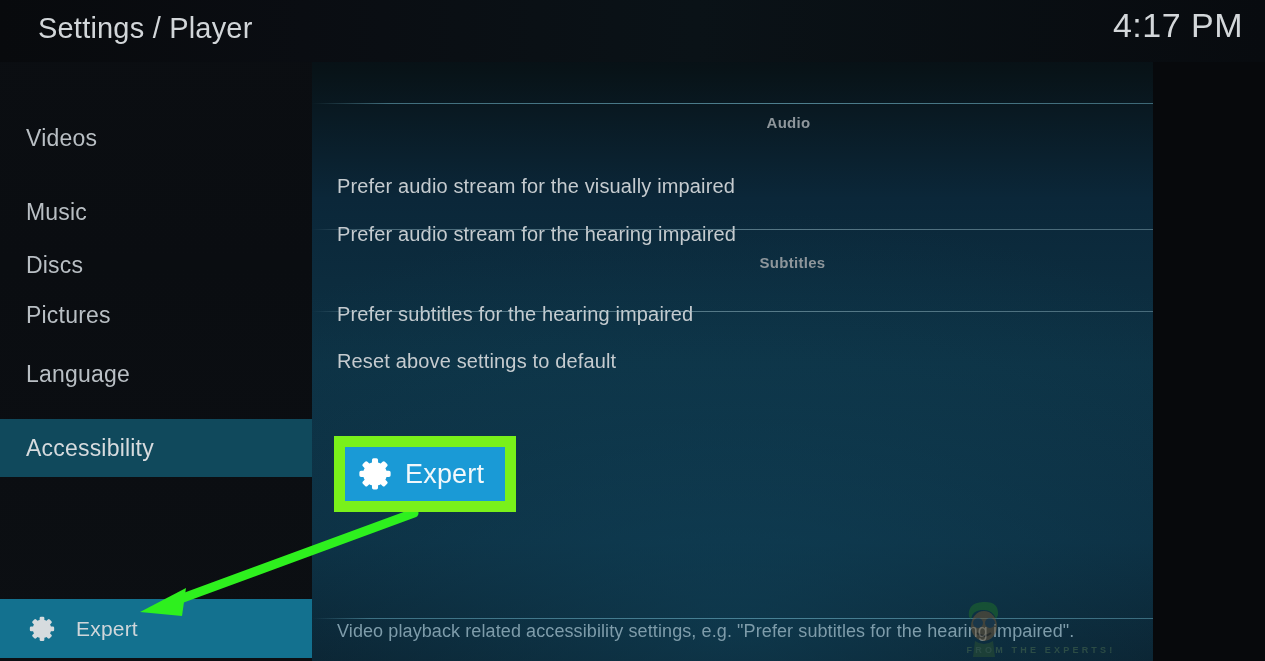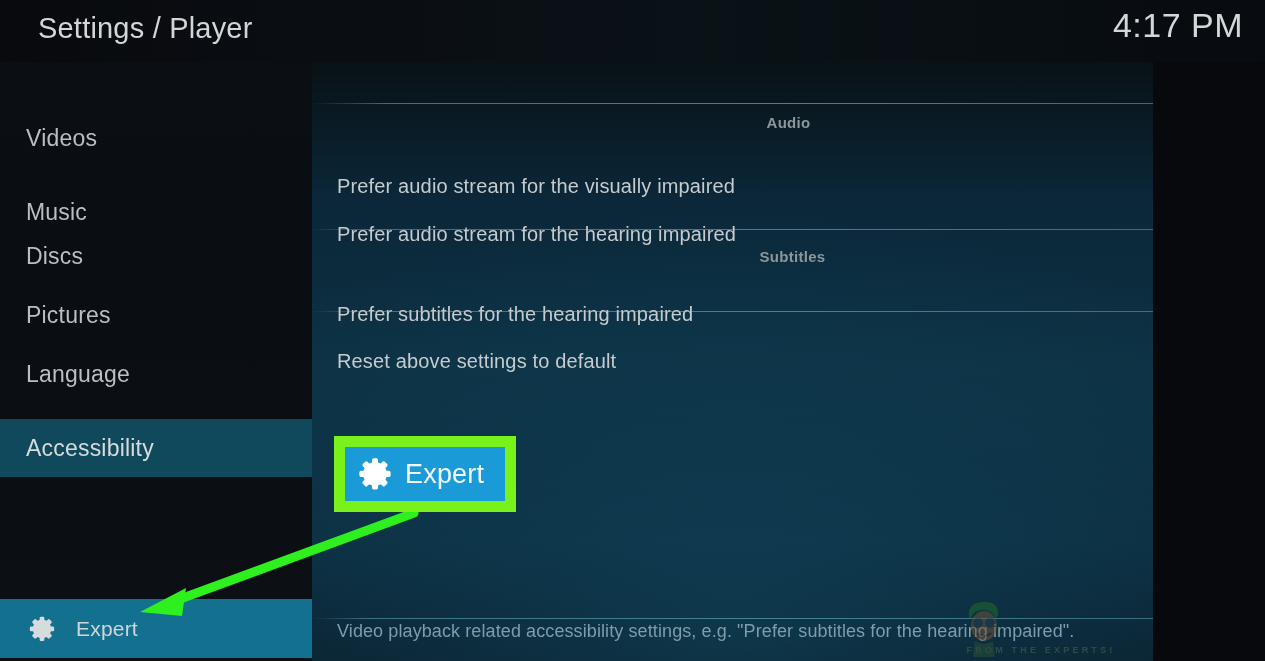--- a/index.html
+++ b/index.html
@@ -197,21 +197,21 @@
 
     <div class="setting-row" style="top:188px;">
       <div class="setting-label">Prefer audio stream for the hearing impaired</div>
       <div class="toggle">
         <div class="knob"></div>
       </div>
     </div>
 
     <div class="hrule dim" style="top:229px;"></div>
 
-    <div class="section-head" style="top:248px;padding-left:8px;">Subtitles</div>
+    <div class="section-head" style="top:254px;padding-left:8px;">Subtitles</div>
 
     <div class="setting-row" style="top:268px;">
       <div class="setting-label">Prefer subtitles for the hearing impaired</div>
       <div class="toggle">
         <div class="knob"></div>
       </div>
     </div>
 
     <div class="hrule dim" style="top:311px;"></div>
 
@@ -237,21 +237,21 @@
     </div>
   </div>
 
   <div id="sidebar">
     <div class="nav-item" style="top:109px;">
       <span>Videos</span>
     </div>
     <div class="nav-item" style="top:168px;align-items:flex-end;">
       <span>Music</span>
     </div>
-    <div class="nav-item" style="top:227px;">
+    <div class="nav-item" style="top:236px;">
       <span>Discs</span>
     </div>
     <div class="nav-item" style="top:286px;">
       <span>Pictures</span>
     </div>
     <div class="nav-item" style="top:345px;">
       <span>Language</span>
     </div>
     <div class="nav-item selected" style="top:419px;">
       <span>Accessibility</span>

